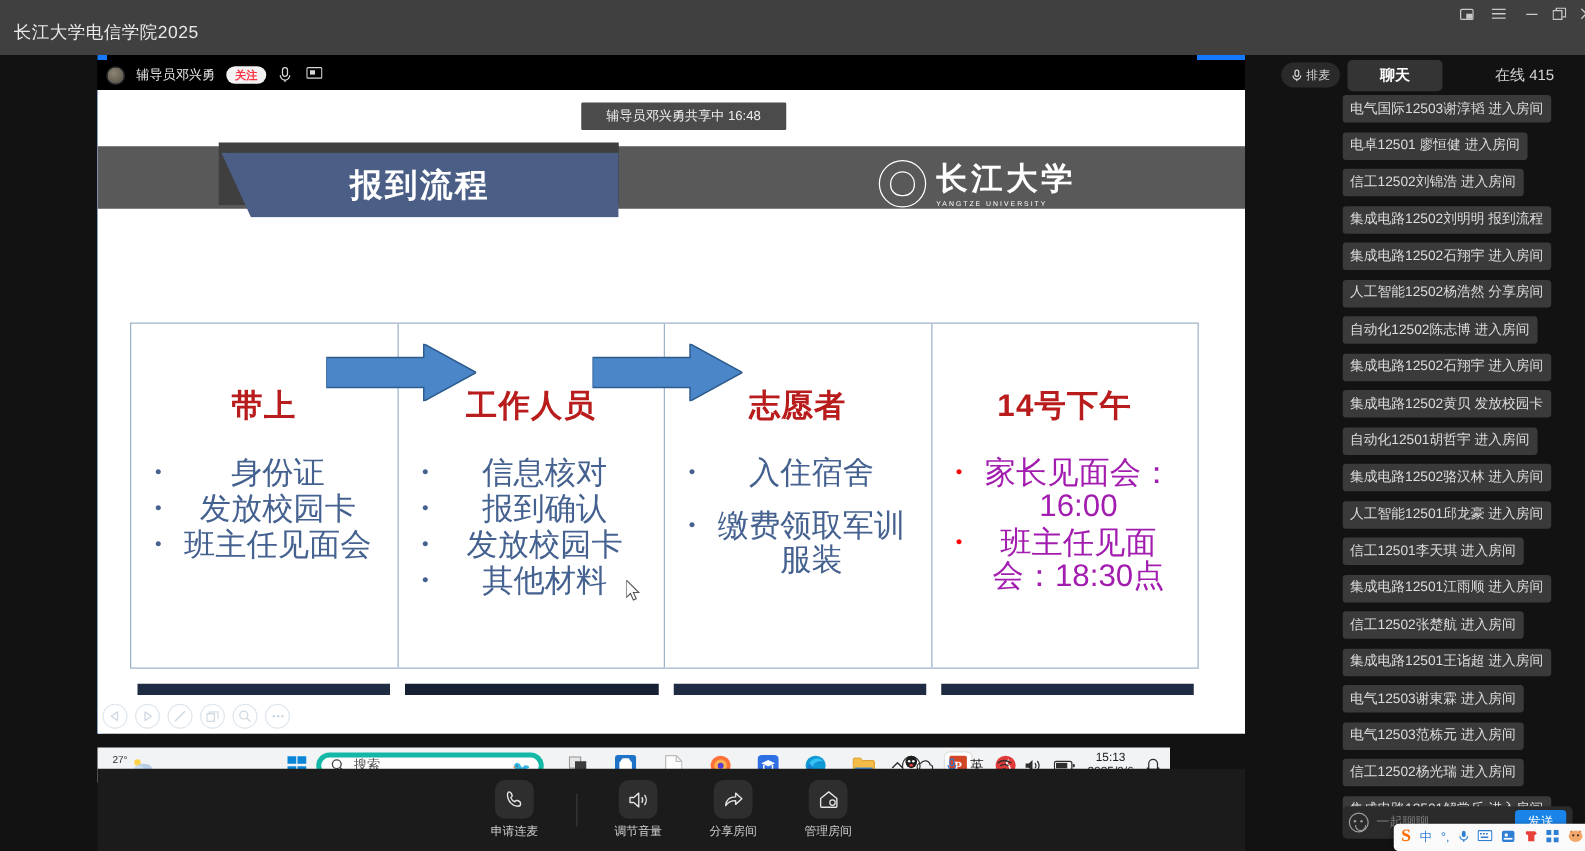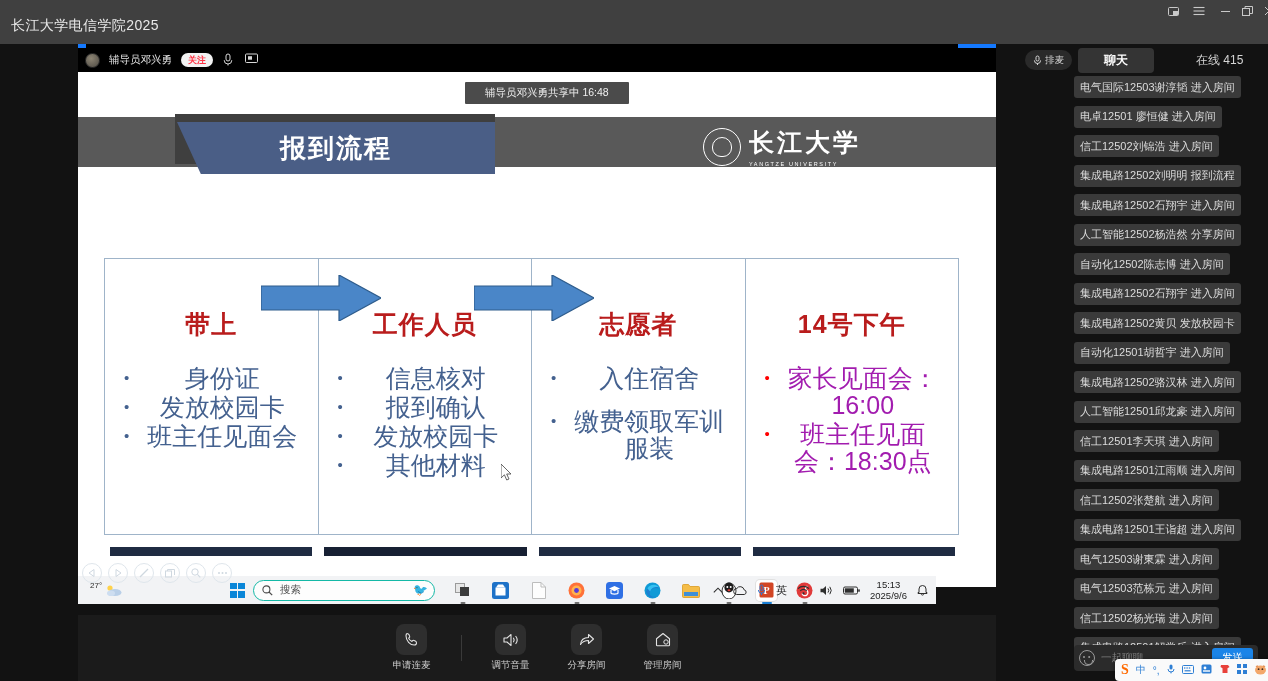--- a/index.html
+++ b/index.html
@@ -143,31 +143,31 @@
     border: 1px solid #dfe6ec; display: flex; align-items: center; justify-content: center;
     color: #cfd8e0;
   }
   .snav svg { display: block; }
 
   
   #cursor { position: absolute; left: 423px; top: 392px; z-index: 9; }
 
   
   #taskbar {
-    position: absolute; left: 78px; top: 576px; width: 858px; height: 28px;
+    position: absolute; left: 78px; top: 598px; width: 858px; height: 28px;
     background: #f2f3f5; display: flex; align-items: center;
   }
   #weather { display: flex; align-items: center; gap: 3px; margin-left: 12px; }
   #weather-temp { font-size: 8px; color: #2b2b2b; position: relative; top: -5px; }
   #tb-center { position: absolute; left: 152px; display: flex; align-items: center; gap: 8px; }
   #win-logo { width: 15px; height: 15px; display: grid; grid-template-columns: 1fr 1fr; grid-template-rows: 1fr 1fr; gap: 1.6px; }
   #win-logo i { background: #0a86d8; display: block; }
   #search-pill {
     width: 182px; height: 21px; border-radius: 11px; background: #fdfdfd;
-    border: 1px solid #14b8a6; display: flex; align-items: center; gap: 7px; padding: 0 8px;
+    border: 4px solid #14b8a6; display: flex; align-items: center; gap: 7px; padding: 0 8px;
     position: relative;
   }
   #search-text { font-size: 10.5px; color: #4e4e4e; }
   #search-bird { position: absolute; right: 6px; top: 2px; font-size: 12px; }
   .tb-app { width: 21px; height: 21px; margin-left: 9px; position: relative; display:flex; align-items:center; justify-content:center;}
   .tb-app.active { background: #fff; border-radius: 4px; box-shadow: 0 0 0 1px #e0e0e0; }
   .tb-app .dot { position: absolute; bottom: -3px; left: 50%; transform: translateX(-50%); width: 5px; height: 2px; border-radius: 1px; background: #707070; }
   .tb-app.active .dot { width: 10px; background: #1a7fd4; }
   #tray { position: absolute; right: 8px; display: flex; align-items: center; gap: 10px; }
   .tray-ico { color: #2e2e2e; display: flex; align-items: center; }

